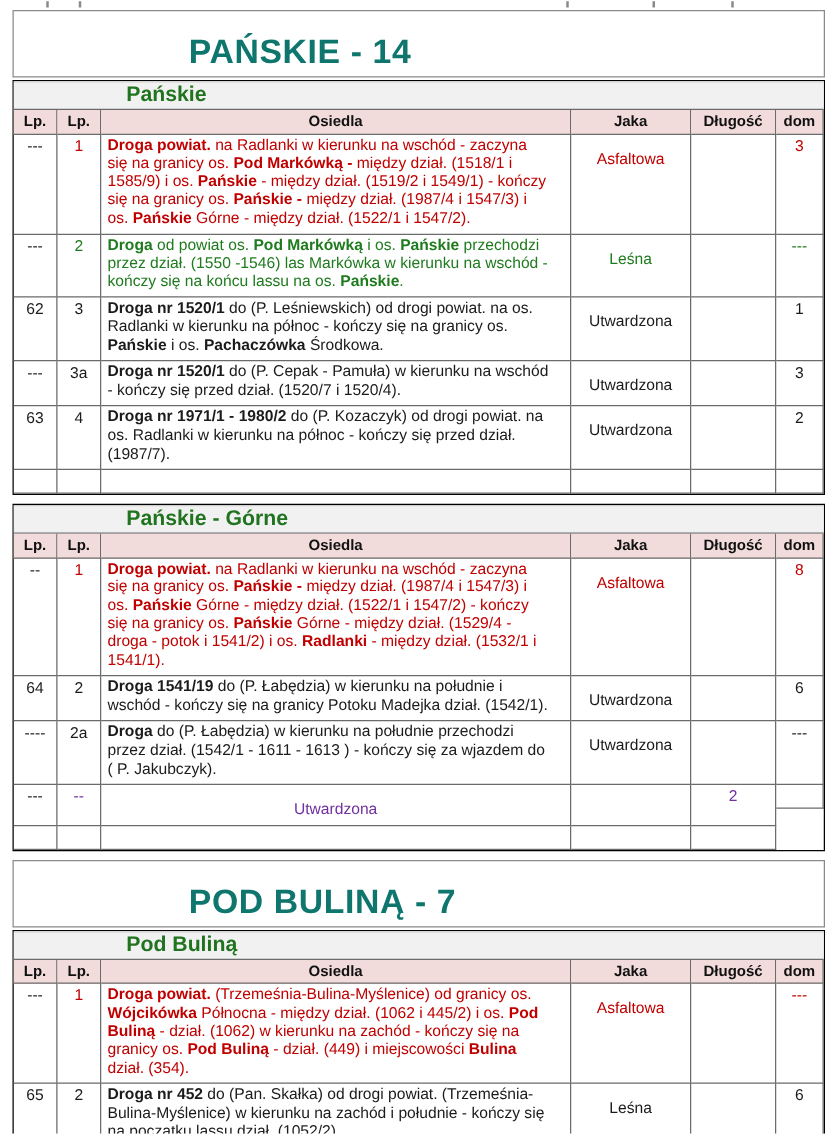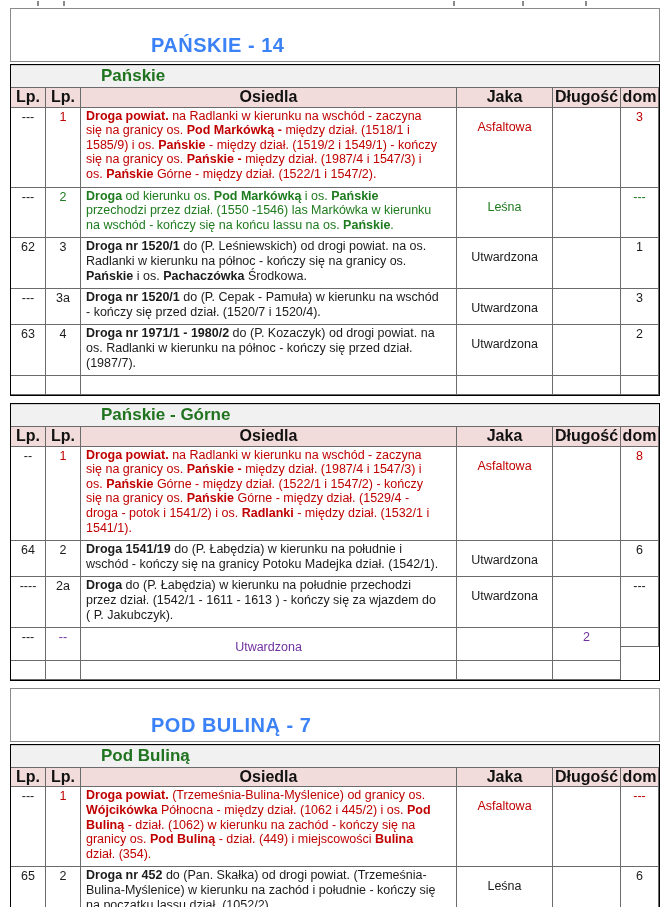--- a/index.html
+++ b/index.html
@@ -16,21 +16,21 @@
   .title-box{
     box-sizing:border-box;
     border:1px solid #8a8a8a;
     height:54px;
     position:relative;
     margin-bottom:2px;
     background:#ffffff;
   }
   .title-box .big-title{
     position:absolute;left:140px;bottom:4px;
-    font-size:20px;font-weight:bold;color:#3b82f6;
+    font-size:27px;font-weight:bold;color:#0f766e;
     letter-spacing:0.5px;white-space:nowrap;
   }
   .tbl{
     box-sizing:border-box;
     border:1px solid #000000;
     margin-bottom:7px;
     display:grid;
     grid-template-columns:35px 35px 1fr 96px 68px 38px;
     background:#ffffff;
   }
@@ -52,21 +52,21 @@
     padding:1px 3px 5px 3px;
     color:#1b1b1b;
     overflow:hidden;
   }
   .cell:nth-child(6n+1){border-left:none;}
   .hdr{
     background:#f2dbdb;
     font-weight:bold;
     text-align:center;
     padding:2px 1px 2px 1px;
-    font-size:16px;
+    font-size:12px;
     color:#111111;
   }
   .num{text-align:center;padding-top:2px;}
   .osiedla{padding-left:5px;padding-right:16px;text-align:left;}
   .jaka{text-align:center;padding-top:12px;}
   .dom{text-align:center;padding-top:2px;}
   .empty-cell{height:19px;padding:0;}
   .b{font-weight:bold;}
   .c-red{color:#c00000;}
   .c-green{color:#1e7b1e;}
@@ -95,21 +95,21 @@
         <div class="cell hdr">Długość</div>
         <div class="cell hdr">dom</div>
         <div class="cell num c-black">---</div>
         <div class="cell num c-red">1</div>
         <div class="cell osiedla c-red"><span class="b">Droga powiat.</span><span> na Radlanki  w kierunku na wschód - zaczyna się na granicy os.  </span><span class="b">Pod Markówką - </span><span>między dział. (1518/1 i 1585/9) i os. </span><span class="b">Pańskie</span><span> - między dział. (1519/2 i 1549/1) - kończy się na granicy os. </span><span class="b">Pańskie - </span><span> między dział. (1987/4 i 1547/3) i os. </span><span class="b">Pańskie</span><span> Górne - między dział. (1522/1 i 1547/2).</span></div>
         <div class="cell jaka c-red">Asfaltowa</div>
         <div class="cell num c-red"></div>
         <div class="cell dom c-red">3</div>
         <div class="cell num c-black">---</div>
         <div class="cell num c-green">2</div>
-        <div class="cell osiedla c-green"><span> </span><span class="b">Droga</span><span>  od kierunku os. </span><span class="b">Pod Markówką</span><span> i  os. </span><span class="b">Pańskie</span><span> przechodzi przez dział. (1550 -1546) las Markówka w kierunku na wschód - kończy się na końcu lassu na  os. </span><span class="b">Pańskie</span><span>.</span></div>
+        <div class="cell osiedla c-green"><span> </span><span class="b">Droga</span><span>  od powiat os. </span><span class="b">Pod Markówką</span><span> i  os. </span><span class="b">Pańskie</span><span> przechodzi przez dział. (1550 -1546) las Markówka w kierunku na wschód - kończy się na końcu lassu na  os. </span><span class="b">Pańskie</span><span>.</span></div>
         <div class="cell jaka c-green">Leśna</div>
         <div class="cell num c-green"></div>
         <div class="cell dom c-green">---</div>
         <div class="cell num c-black">62</div>
         <div class="cell num c-black">3</div>
         <div class="cell osiedla c-black"><span class="b">Droga nr 1520/1</span><span>  do (P. Leśniewskich) od drogi powiat. na os. Radlanki w kierunku na północ - kończy się na granicy os. </span><span class="b">Pańskie</span><span> i os. </span><span class="b">Pachaczówka</span><span> Środkowa.</span></div>
         <div class="cell jaka c-black">Utwardzona</div>
         <div class="cell num c-black"></div>
         <div class="cell dom c-black">1</div>
         <div class="cell num c-black">---</div>

